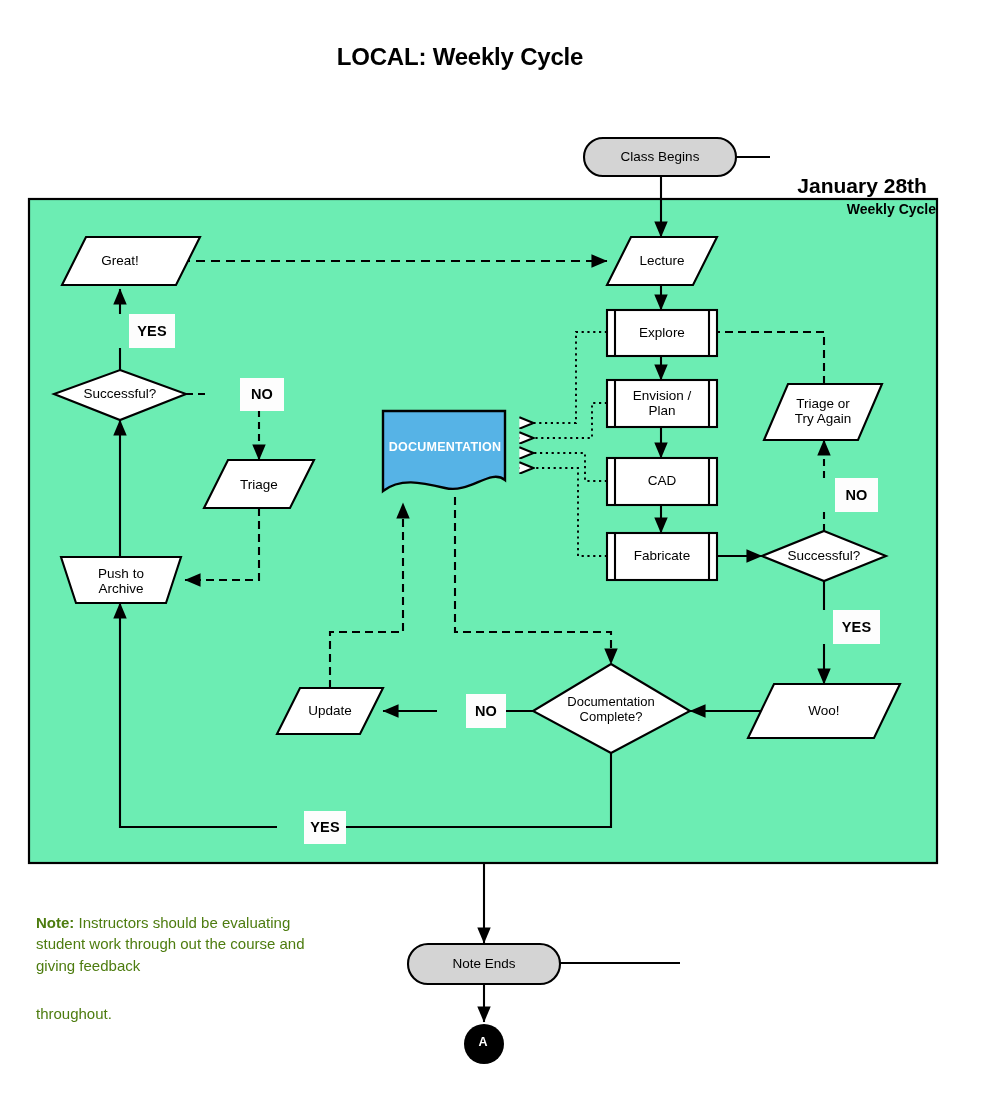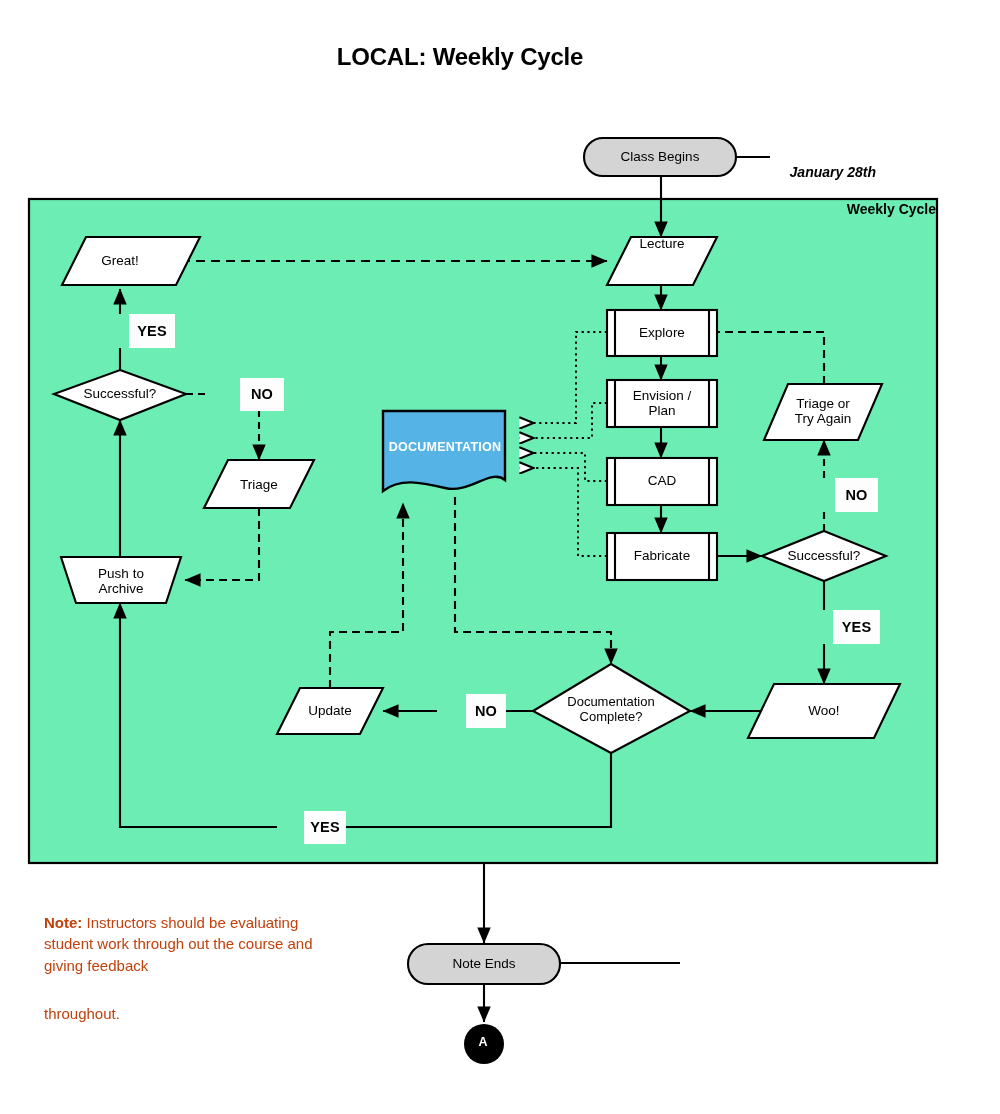--- a/index.html
+++ b/index.html
@@ -66,32 +66,31 @@
   #weekly-cycle-heading {
     right: 64px; top: 202px;
     font-size: 14px;
     font-weight: bold;
     text-align: right;
     width: 260px;
   }
   
   .annot {
     position: absolute;
-    font-style: italic;
-    font-size: 14px;
+    font-size: 21px;
     white-space: pre;
     line-height: 1.22;
   }
   .annot .strong { font-weight: bold; }
   
   #note-block {
     position: absolute;
-    left: 44px; top: 912px;
+    left: 36px; top: 912px;
     width: 285px;
-    color: #c2410c;
+    color: #4d7c0f;
     font-size: 15px;
     line-height: 1.42;
   }
   #note-block .note-lead { font-weight: bold; }
   #note-block .note-tail { display: block; margin-top: 27px; }
   
   #documentation-label {
     left: 383px; top: 440px; width: 124px;
     font-size: 12.5px;
     font-weight: bold;
@@ -249,21 +248,21 @@
   <div class="txt node-label" style="left:610px; top:149px; width:100px;">Class Begins</div>
 
   <div class="txt node-label" style="left:70px; top:253px; width:100px;">Great!</div>
 
   <div class="txt node-label" style="left:70px; top:386px; width:100px;">Successful?</div>
 
   <div class="txt node-label" style="left:209px; top:477px; width:100px;">Triage</div>
 
   <div class="txt node-label" style="left:71px; top:566px; width:100px;">Push to<br>Archive</div>
 
-  <div class="txt node-label" style="left:612px; top:236px; width:100px;">Lecture</div>
+  <div class="txt node-label" style="left:612px; top:253px; width:100px;">Lecture</div>
 
   <div class="txt node-label" style="left:612px; top:325px; width:100px;">Explore</div>
 
   <div class="txt node-label" style="left:612px; top:388px; width:100px;">Envision /<br>Plan</div>
 
   <div class="txt node-label" style="left:612px; top:473px; width:100px;">CAD</div>
 
   <div class="txt node-label" style="left:612px; top:548px; width:100px;">Fabricate</div>
 
   <div class="txt node-label" style="left:773px; top:396px; width:100px;">Triage or<br>Try Again</div>

